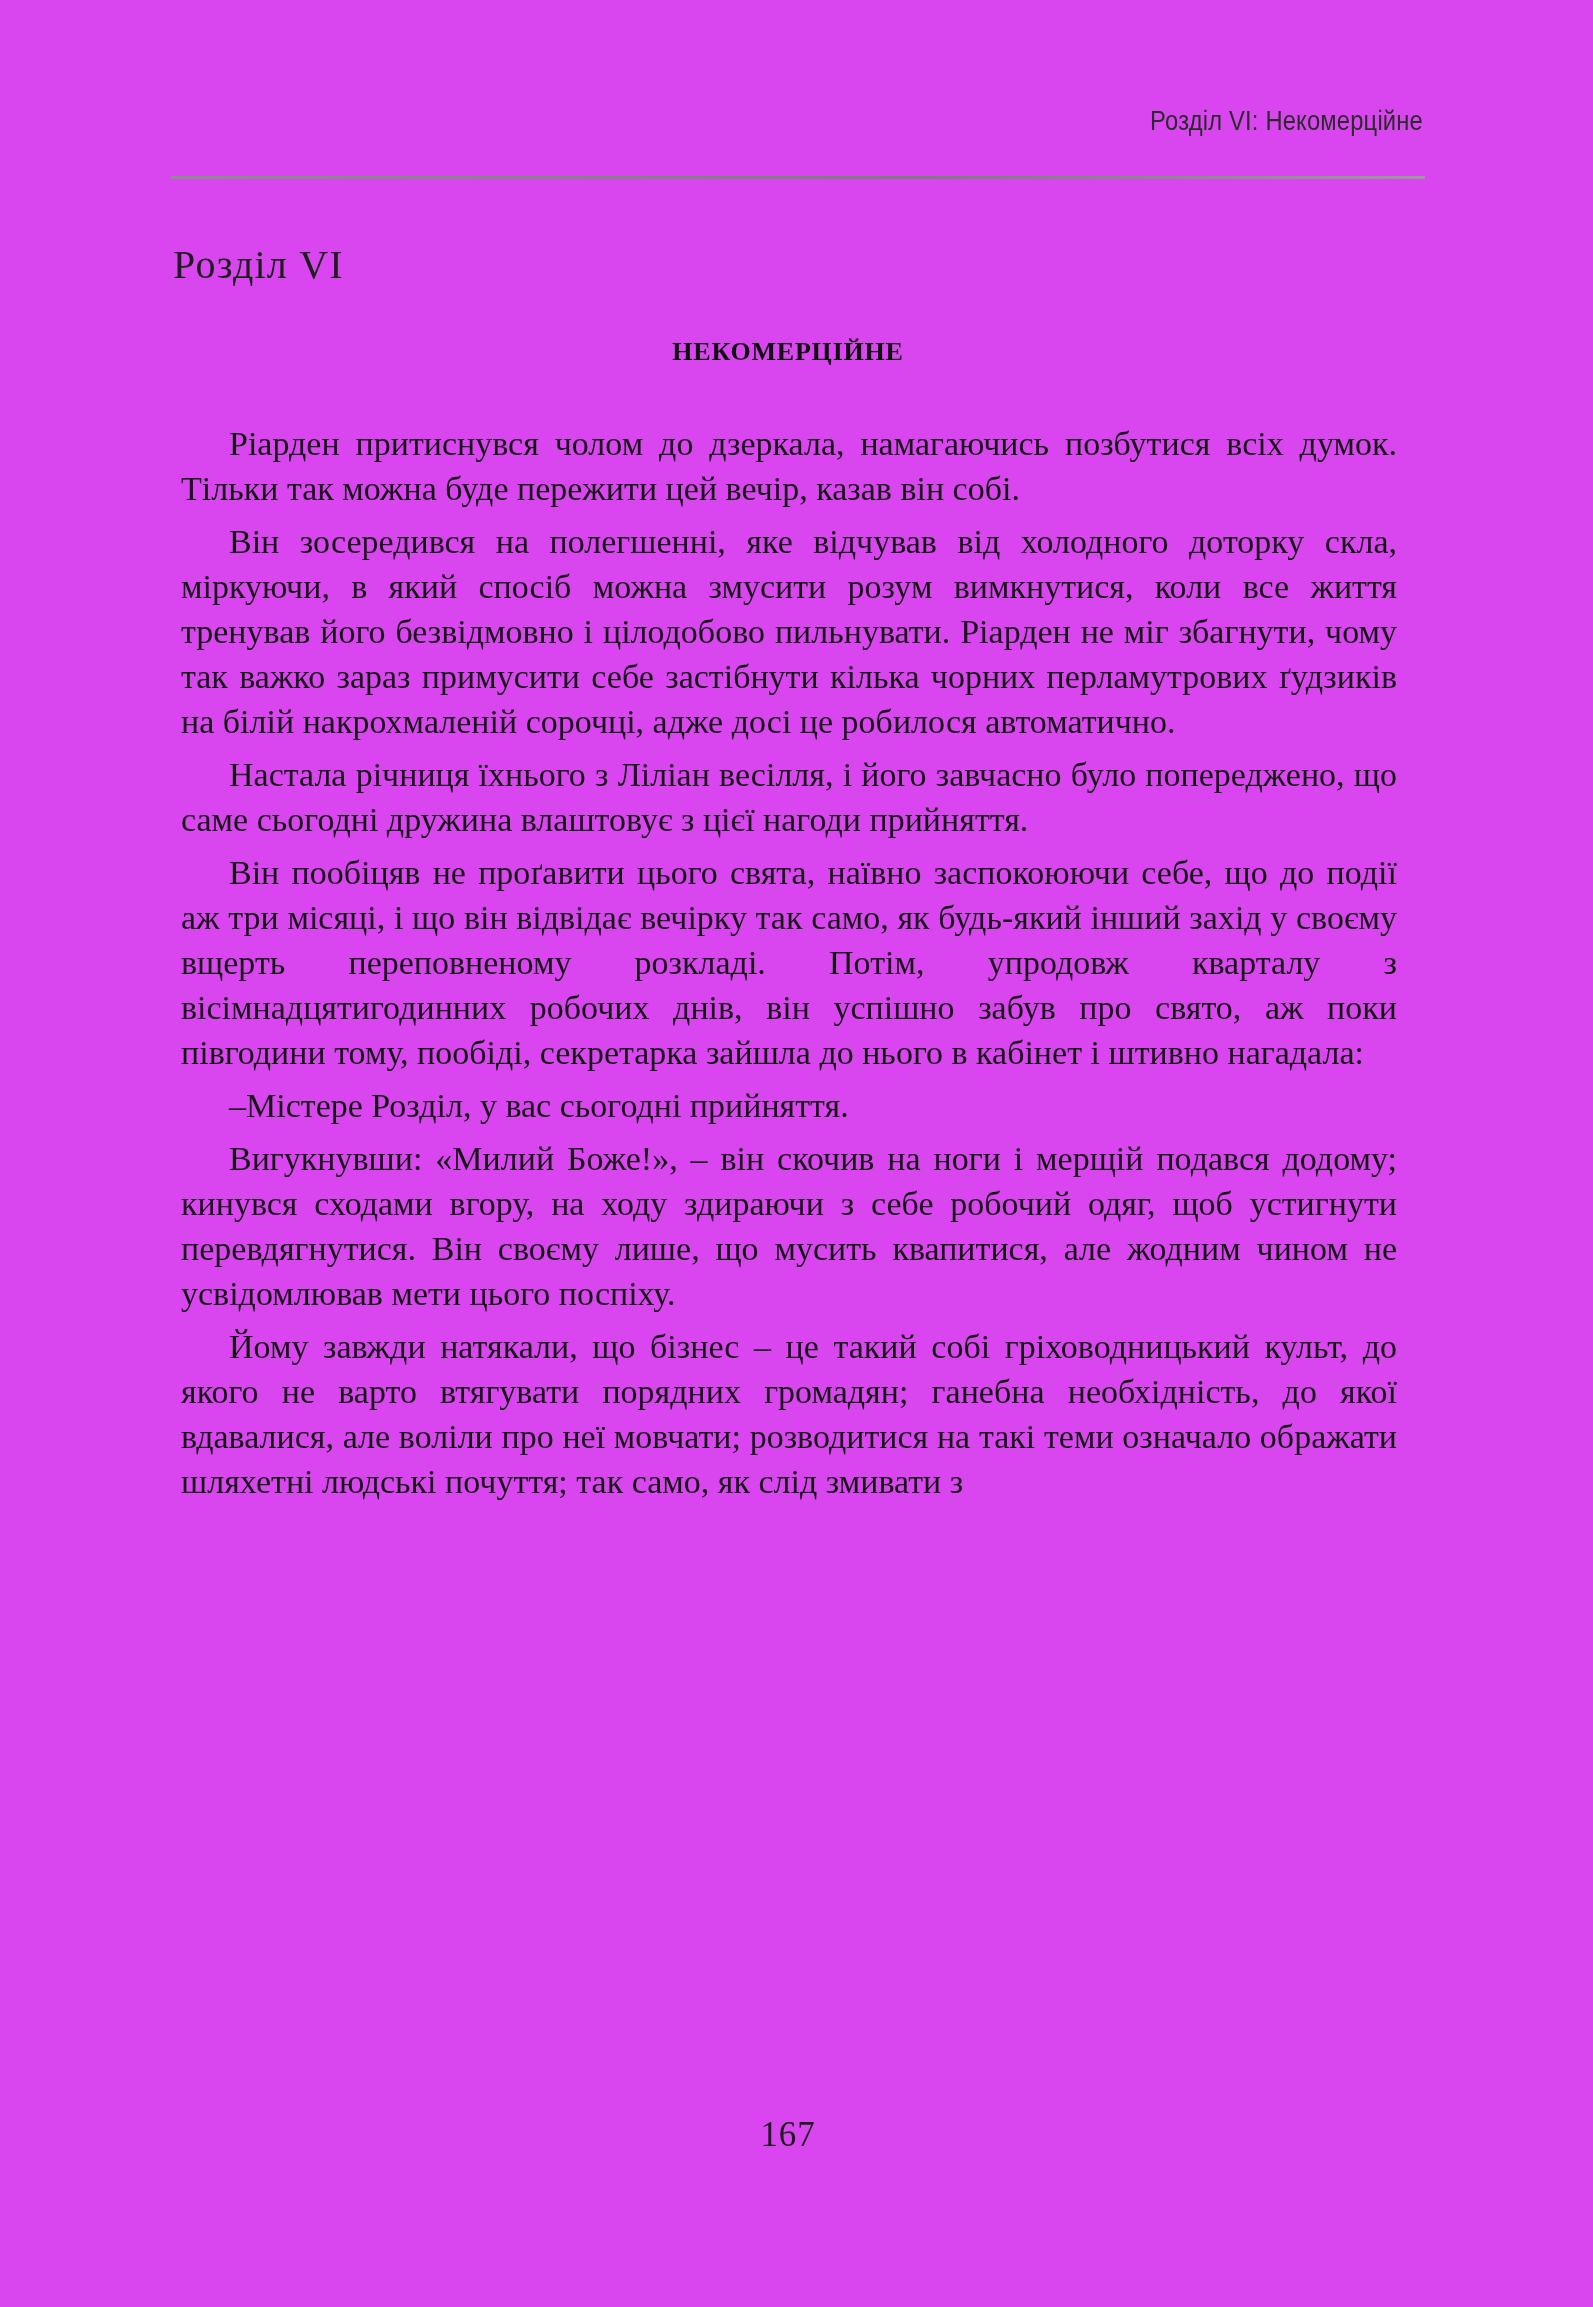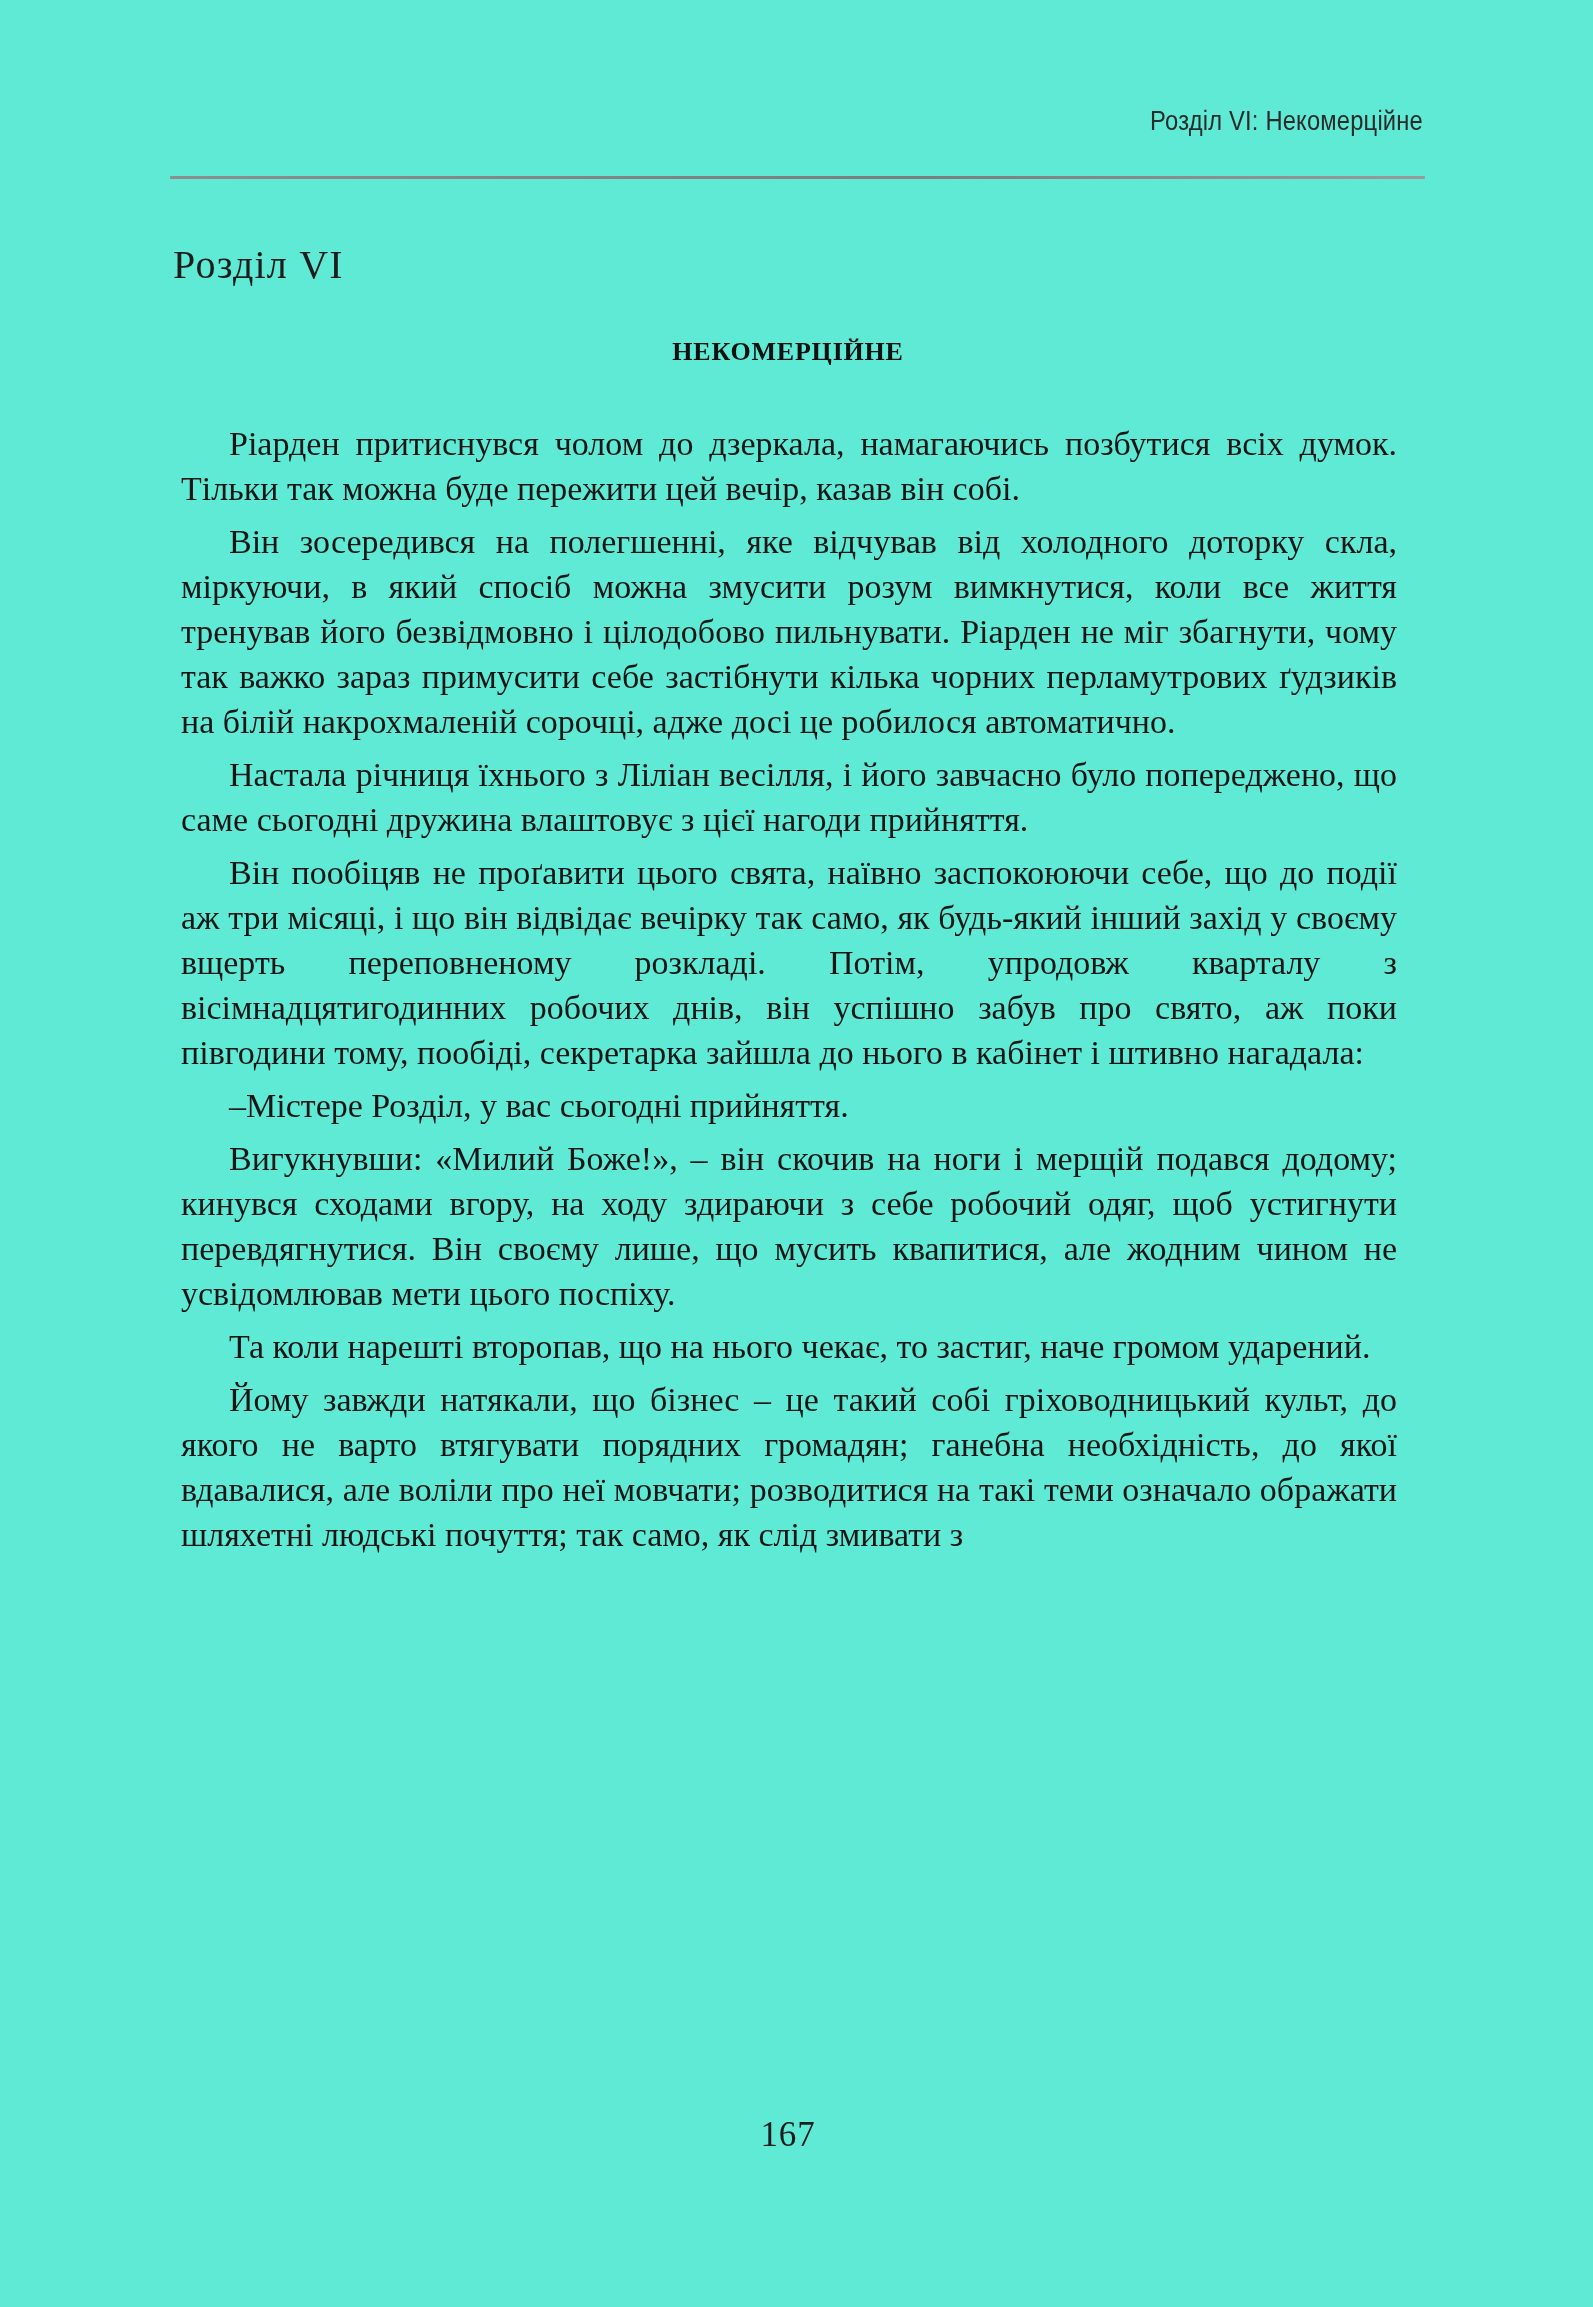--- a/index.html
+++ b/index.html
@@ -6,21 +6,21 @@
   html, body {
     margin: 0;
     padding: 0;
     background: #ffffff;
   }
 
   .page {
     position: relative;
     width: 1593px;
     height: 2307px;
-    background: #5eead4;
+    background: #d946ef;
     overflow: hidden;
     font-family: "Liberation Serif", "DejaVu Serif", serif;
     color: #1a1a1a;
     -webkit-font-smoothing: antialiased;
   }
 
   
   .running-head {
     position: absolute;
     top: 106px;
@@ -120,20 +120,19 @@
 
   <div class="chapter-title">Некомерційне</div>
 
   <div class="body-text">
     <p>Ріарден притиснувся чолом до дзеркала, намагаючись позбутися всіх думок. Тільки так можна буде пережити цей вечір, казав він собі.</p>
     <p>Він зосередився на полегшенні, яке відчував від холодного доторку скла, міркуючи, в який спосіб можна змусити розум вимкнутися, коли все життя тренував його безвідмовно і цілодобово пильнувати. Ріарден не міг збагнути, чому так важко зараз примусити себе застібнути кілька чорних перламутрових ґудзиків на білій накрохмаленій сорочці, адже досі це робилося автоматично.</p>
     <p>Настала річниця їхнього з Ліліан весілля, і його завчасно було попереджено, що саме сьогодні дружина влаштовує з цієї нагоди прийняття.</p>
     <p>Він пообіцяв не проґавити цього свята, наївно заспокоюючи себе, що до події аж три місяці, і що він відвідає вечірку так само, як будь-який інший захід у своєму вщерть переповненому розкладі. Потім, упродовж кварталу з вісімнадцятигодинних робочих днів, він успішно забув про свято, аж поки півгодини тому, пообіді, секретарка зайшла до нього в кабінет і штивно нагадала:</p>
     <p>–Містере Розділ, у вас сьогодні прийняття.</p>
     <p>Вигукнувши: «Милий Боже!», – він скочив на ноги і мерщій подався додому; кинувся сходами вгору, на ходу здираючи з себе робочий одяг, щоб устигнути перевдягнутися. Він своєму лише, що мусить квапитися, але жодним чином не усвідомлював мети цього поспіху.</p>
-    <p>Та коли нарешті второпав, що на нього чекає, то застиг, наче громом ударений.</p>
     <p>Йому завжди натякали, що бізнес – це такий собі гріховодницький культ, до якого не варто втягувати порядних громадян; ганебна необхідність, до якої вдавалися, але воліли про неї мовчати; розводитися на такі теми означало ображати шляхетні людські почуття; так само, як слід змивати з</p>
   </div>
 
   <div class="folio">167</div>
 
 </div>
 
 
 </body></html>

